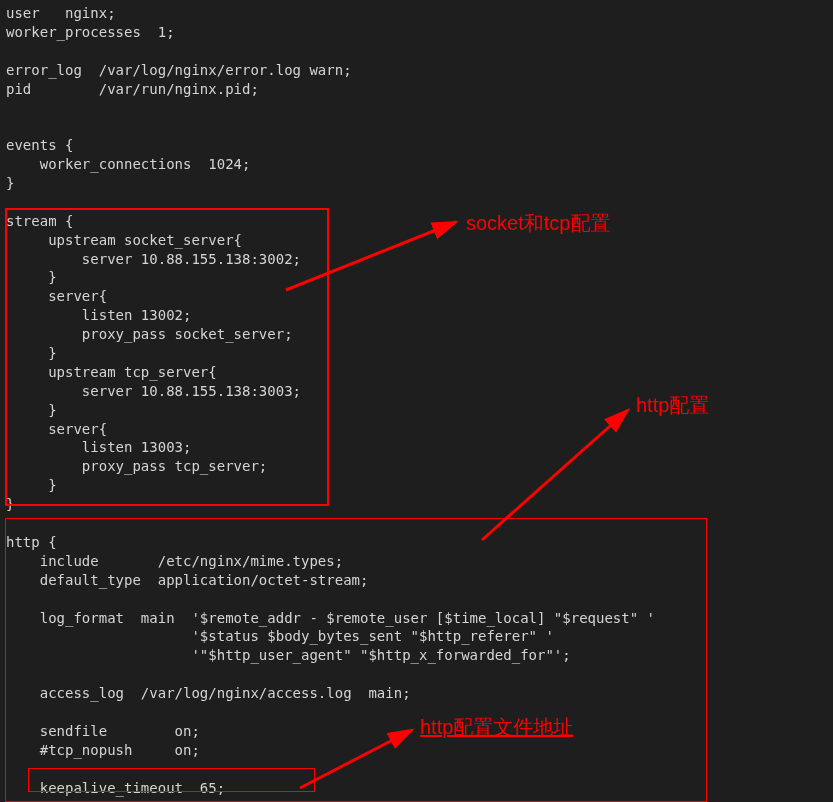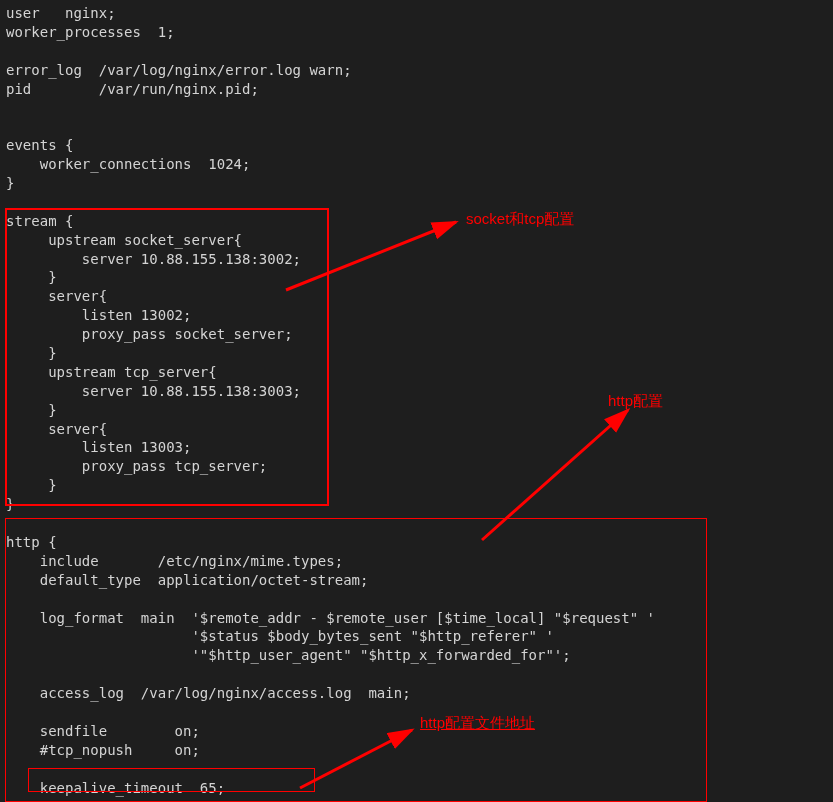--- a/index.html
+++ b/index.html
@@ -27,21 +27,21 @@
   }
   .box-thin {
     position: absolute;
     border: 1px solid #ff0000;
     pointer-events: none;
   }
   .anno {
     position: absolute;
     color: #ff0000;
     font-family: Arial, "Microsoft YaHei", sans-serif;
-    font-size: 15px;
+    font-size: 20px;
     pointer-events: none;
   }
   svg.arrow {
     position: absolute;
     pointer-events: none;
     overflow: visible;
   }
 </style>
 </head>
 <body>
@@ -92,21 +92,21 @@
     #gzip  on;
 
     include /etc/nginx/conf.d/*.conf;
 }</pre>
 
 <div class="box-strong" style="left:5px; top:208px; width:320px; height:294px;"></div>
 <div class="box-thin" style="left:5px; top:518px; width:700px; height:282px;"></div>
 <div class="box-thin" style="left:28px; top:768px; width:285px; height:22px;"></div>
 
 <div class="anno" style="left:466px; top:210px;">socket和tcp配置</div>
-<div class="anno" style="left:608px; top:392px;text-align:right;">http配置</div>
+<div class="anno" style="left:636px; top:392px;text-align:right;">http配置</div>
 <div class="anno" style="left:420px; top:714px;text-decoration:underline;">http配置文件地址</div>
 
 <svg class="arrow" style="left:0; top:0;" width="833" height="802">
   <defs>
     <marker id="ah1" markerWidth="10" markerHeight="10" refX="8" refY="3" orient="auto">
       <path d="M0,0 L0,6 L9,3 z" fill="#ff0000"></path>
     </marker>
   </defs>
   <line x1="286" y1="290" x2="456" y2="222" stroke="#ff0000" stroke-width="3" marker-end="url(#ah1)"></line>
 </svg>

